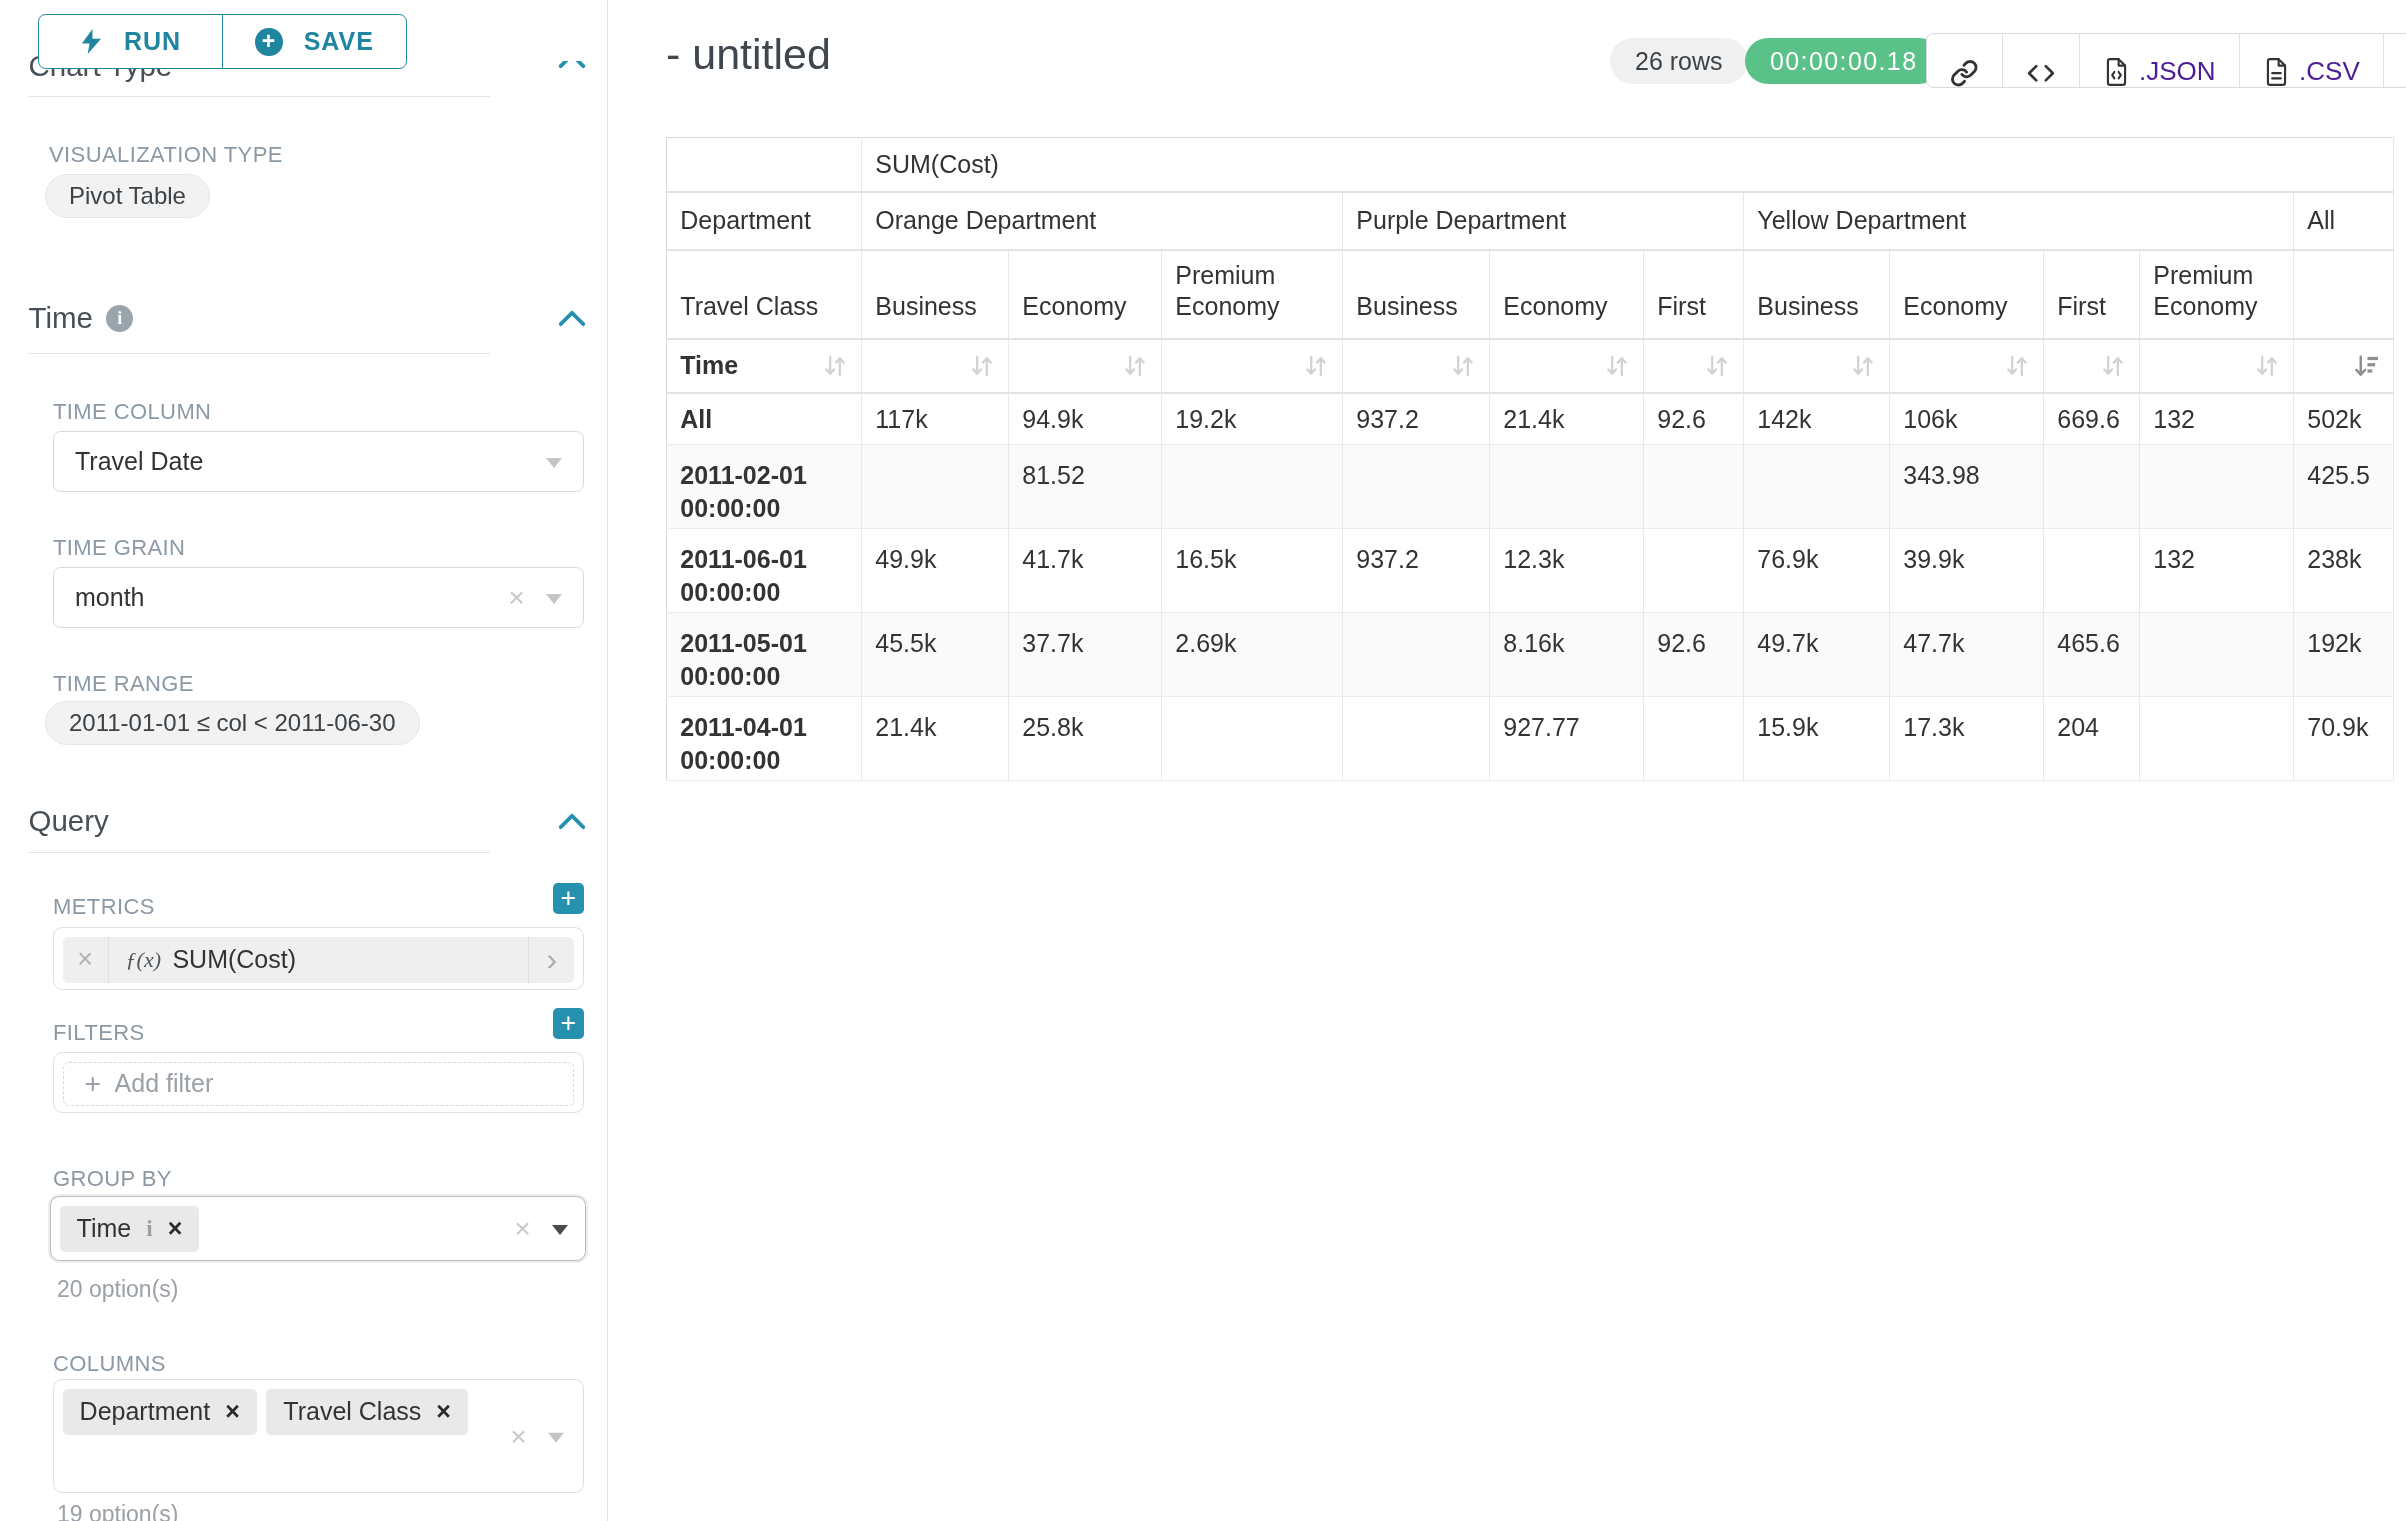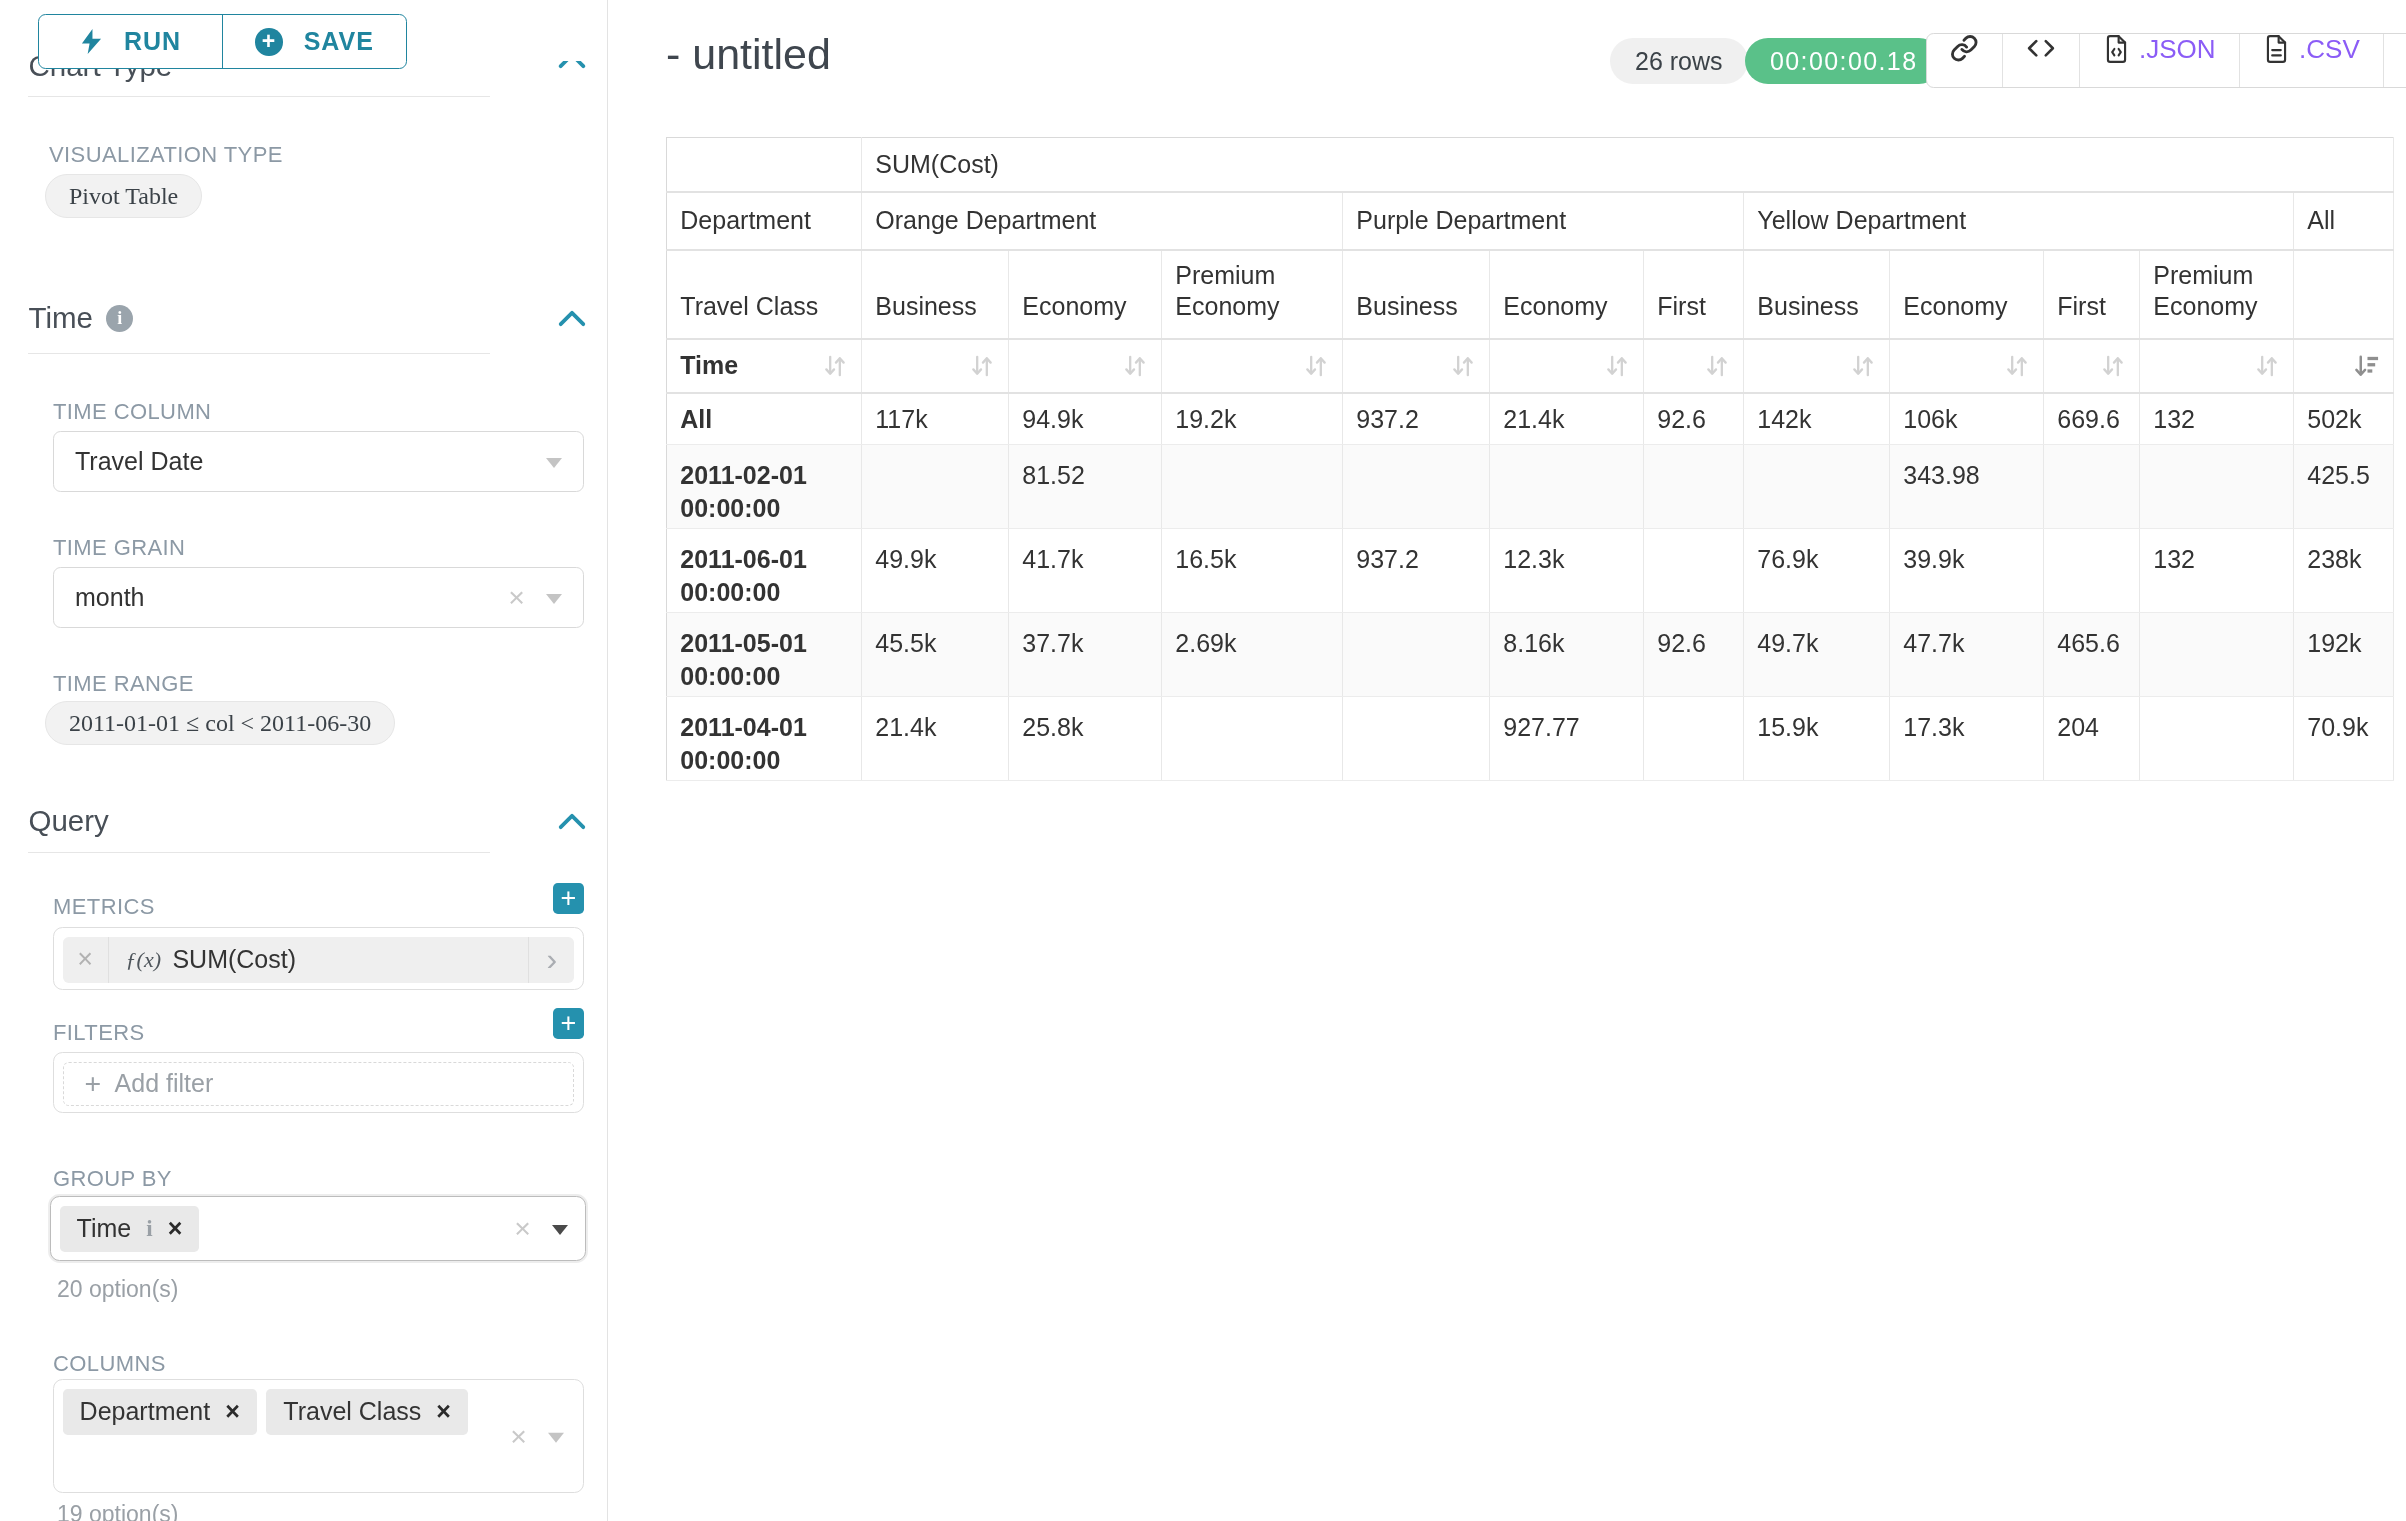--- a/index.html
+++ b/index.html
@@ -33,21 +33,21 @@
   .chart-type-heading { top:49px; }
   .chev-clip { position:absolute; left:556px; top:61px; width:32px; height:9.5px; overflow:hidden; z-index:1; }
   .chev-clip svg { display:block; margin-top:-14.3px; }
   .sec-chevron { position:absolute; left:556px; }
   .divider { position:absolute; left:27.6px; width:462px; height:1px; background:#e6e6e6; }
   .ctl-label { position:absolute; left:53px; font-size:22px; color:#8c99a5; letter-spacing:0.4px; }
   .pill-round {
     position:absolute; left:45px; height:44px; border-radius:22px;
     background:#f2f2f2; border:1px solid #e6e6e6;
     display:inline-flex; align-items:center; padding:0 23px;
-    font-size:24px; color:#3b4248; white-space:nowrap;font-family:Liberation Serif, serif;
+    font-size:24px; color:#3b4248; white-space:nowrap;
   }
   .info-icon {
     width:27px; height:27px; border-radius:50%; background:#9aa4ac; color:#fff;
     display:inline-flex; align-items:center; justify-content:center;
     font-size:18px; font-weight:700; font-family:"Liberation Serif", serif;
   }
   .select-box {
     position:absolute; left:53px; width:531px; height:61px;
     border:1px solid #d9d9d9; border-radius:7.6px; background:#fff;
     display:flex; align-items:center; padding:0 21px; font-size:25px; color:#333;
@@ -103,21 +103,21 @@
     position:absolute; top:38px; height:46px; border-radius:23px;
     display:inline-flex; align-items:center; padding:0 25px; font-size:25px;
   }
   .rows-badge { left:1610px; background:#f0f0f0; color:#3b4248; }
   .timer-badge { left:1745px; background:#5ac189; color:#fff; letter-spacing:1.4px; }
   .toolbar {
     position:absolute; left:1926px; top:33px; height:55px;
     border:1px solid #d9d9d9; border-radius:7.6px; background:#fff;
     display:flex; align-items:stretch;
   }
-  .tb-cell { display:flex; align-items:flex-start; justify-content:center; padding:0 23px; gap:9.5px; font-size:26px; color:#8b5cf6; cursor:pointer; }
+  .tb-cell { display:flex; align-items:flex-end; justify-content:center; padding:0 23px; gap:9.5px; font-size:26px; color:#4c1d95; cursor:pointer; }
   .tb-cell + .tb-cell { border-left:1px solid #e2e2e2; }
   .burger { display:flex; flex-direction:column; gap:4.8px; }
   .burger span { display:block; width:26px; height:4.3px; background:#444; border-radius:1px; }
   
   .pivot-wrap { position:absolute; left:666px; top:137px; }
   table.pivot { border-collapse:collapse; table-layout:fixed; width:1728px; font-size:25px; color:#333; border:1px solid #d9d9d9; }
   table.pivot td { border-right:1px solid #e8e8e8; padding:0 13.3px; text-align:left; vertical-align:middle; overflow:hidden; }
   tr.hrow td { border-bottom:2.9px solid #e2e2e2; background:#fff; }
   tr.subhead td { vertical-align:bottom; padding-bottom:15px; line-height:1.25; }
   tr.drow td { border-bottom:1px solid #ececec; vertical-align:top; padding-top:14.3px; line-height:1.3; }

